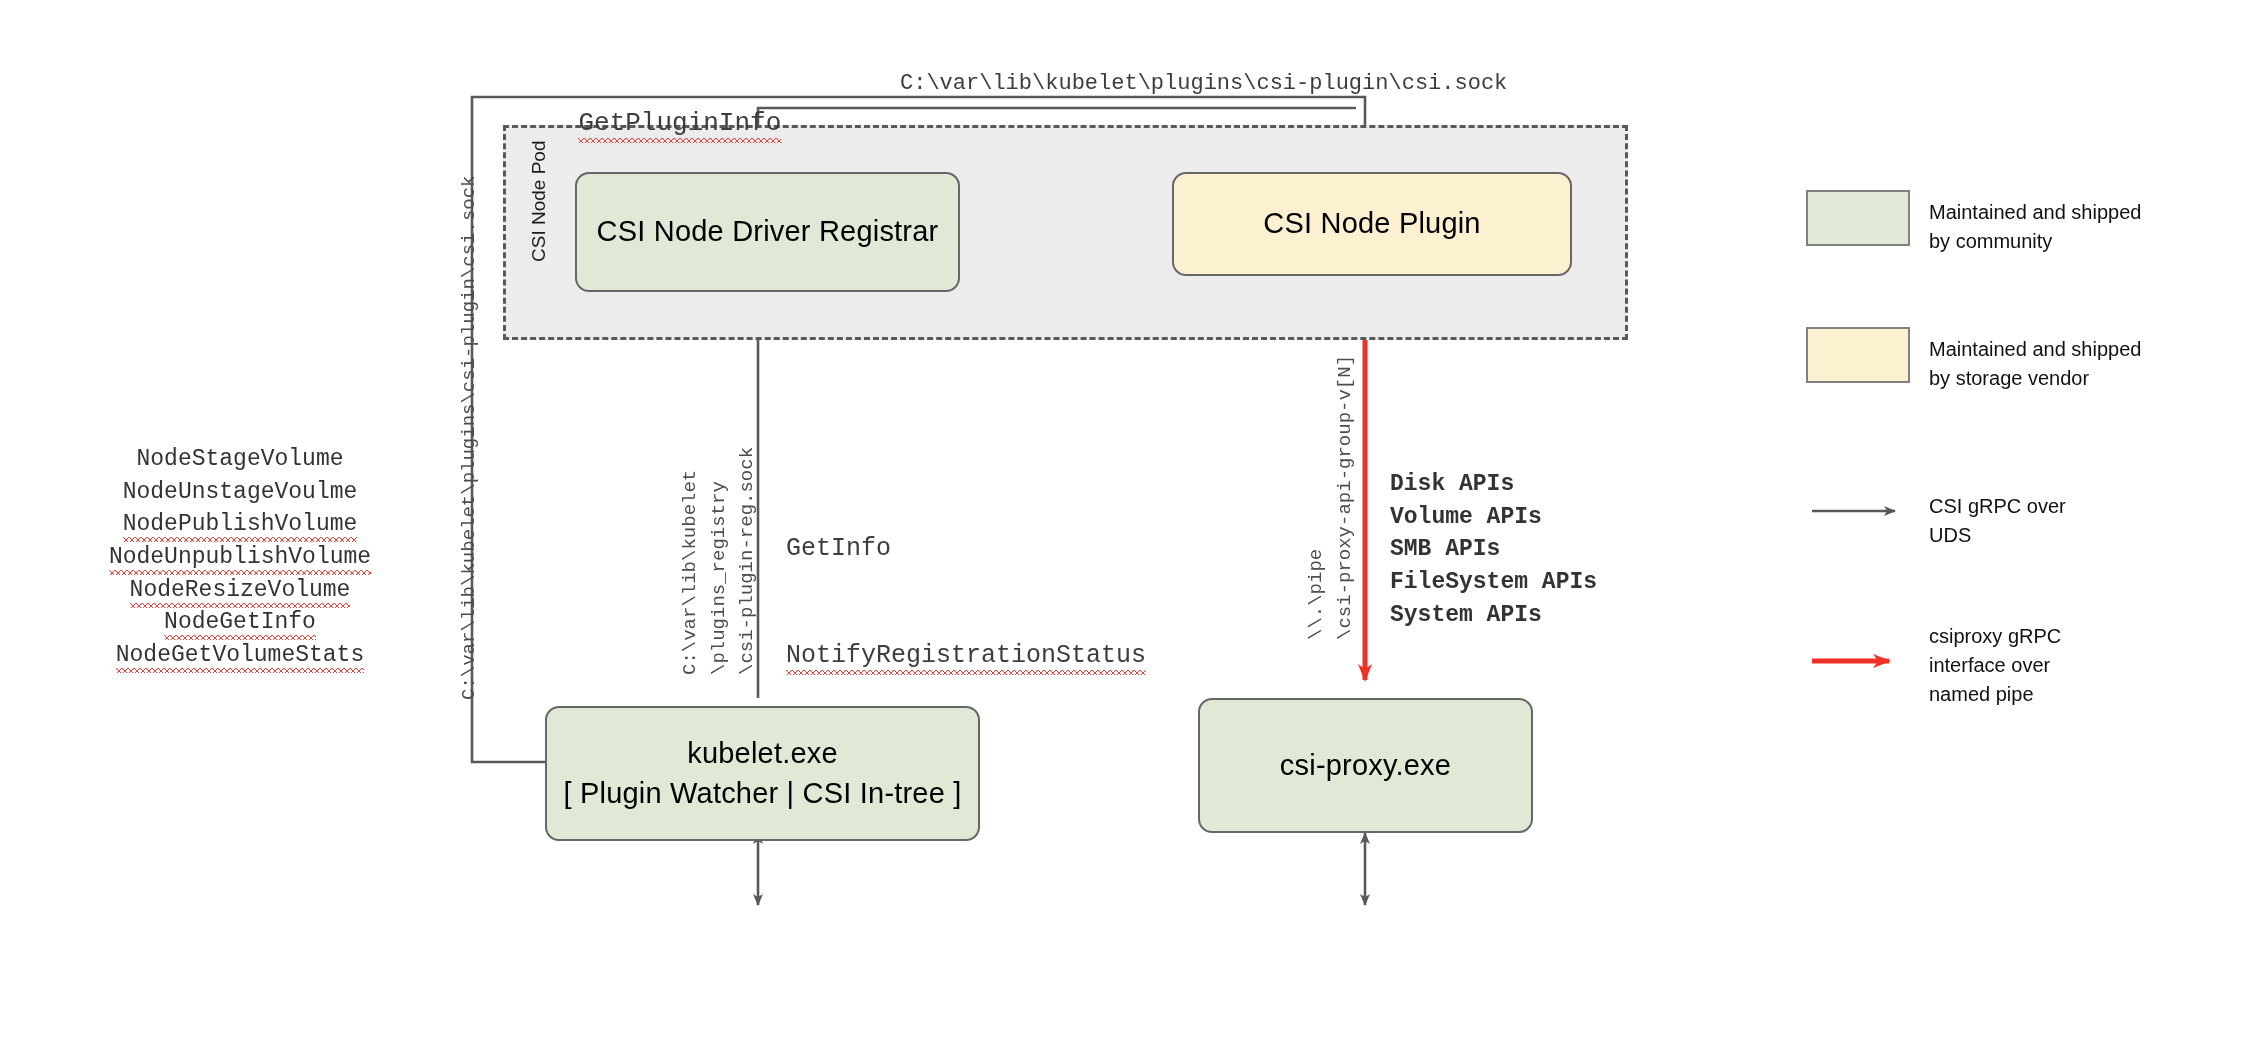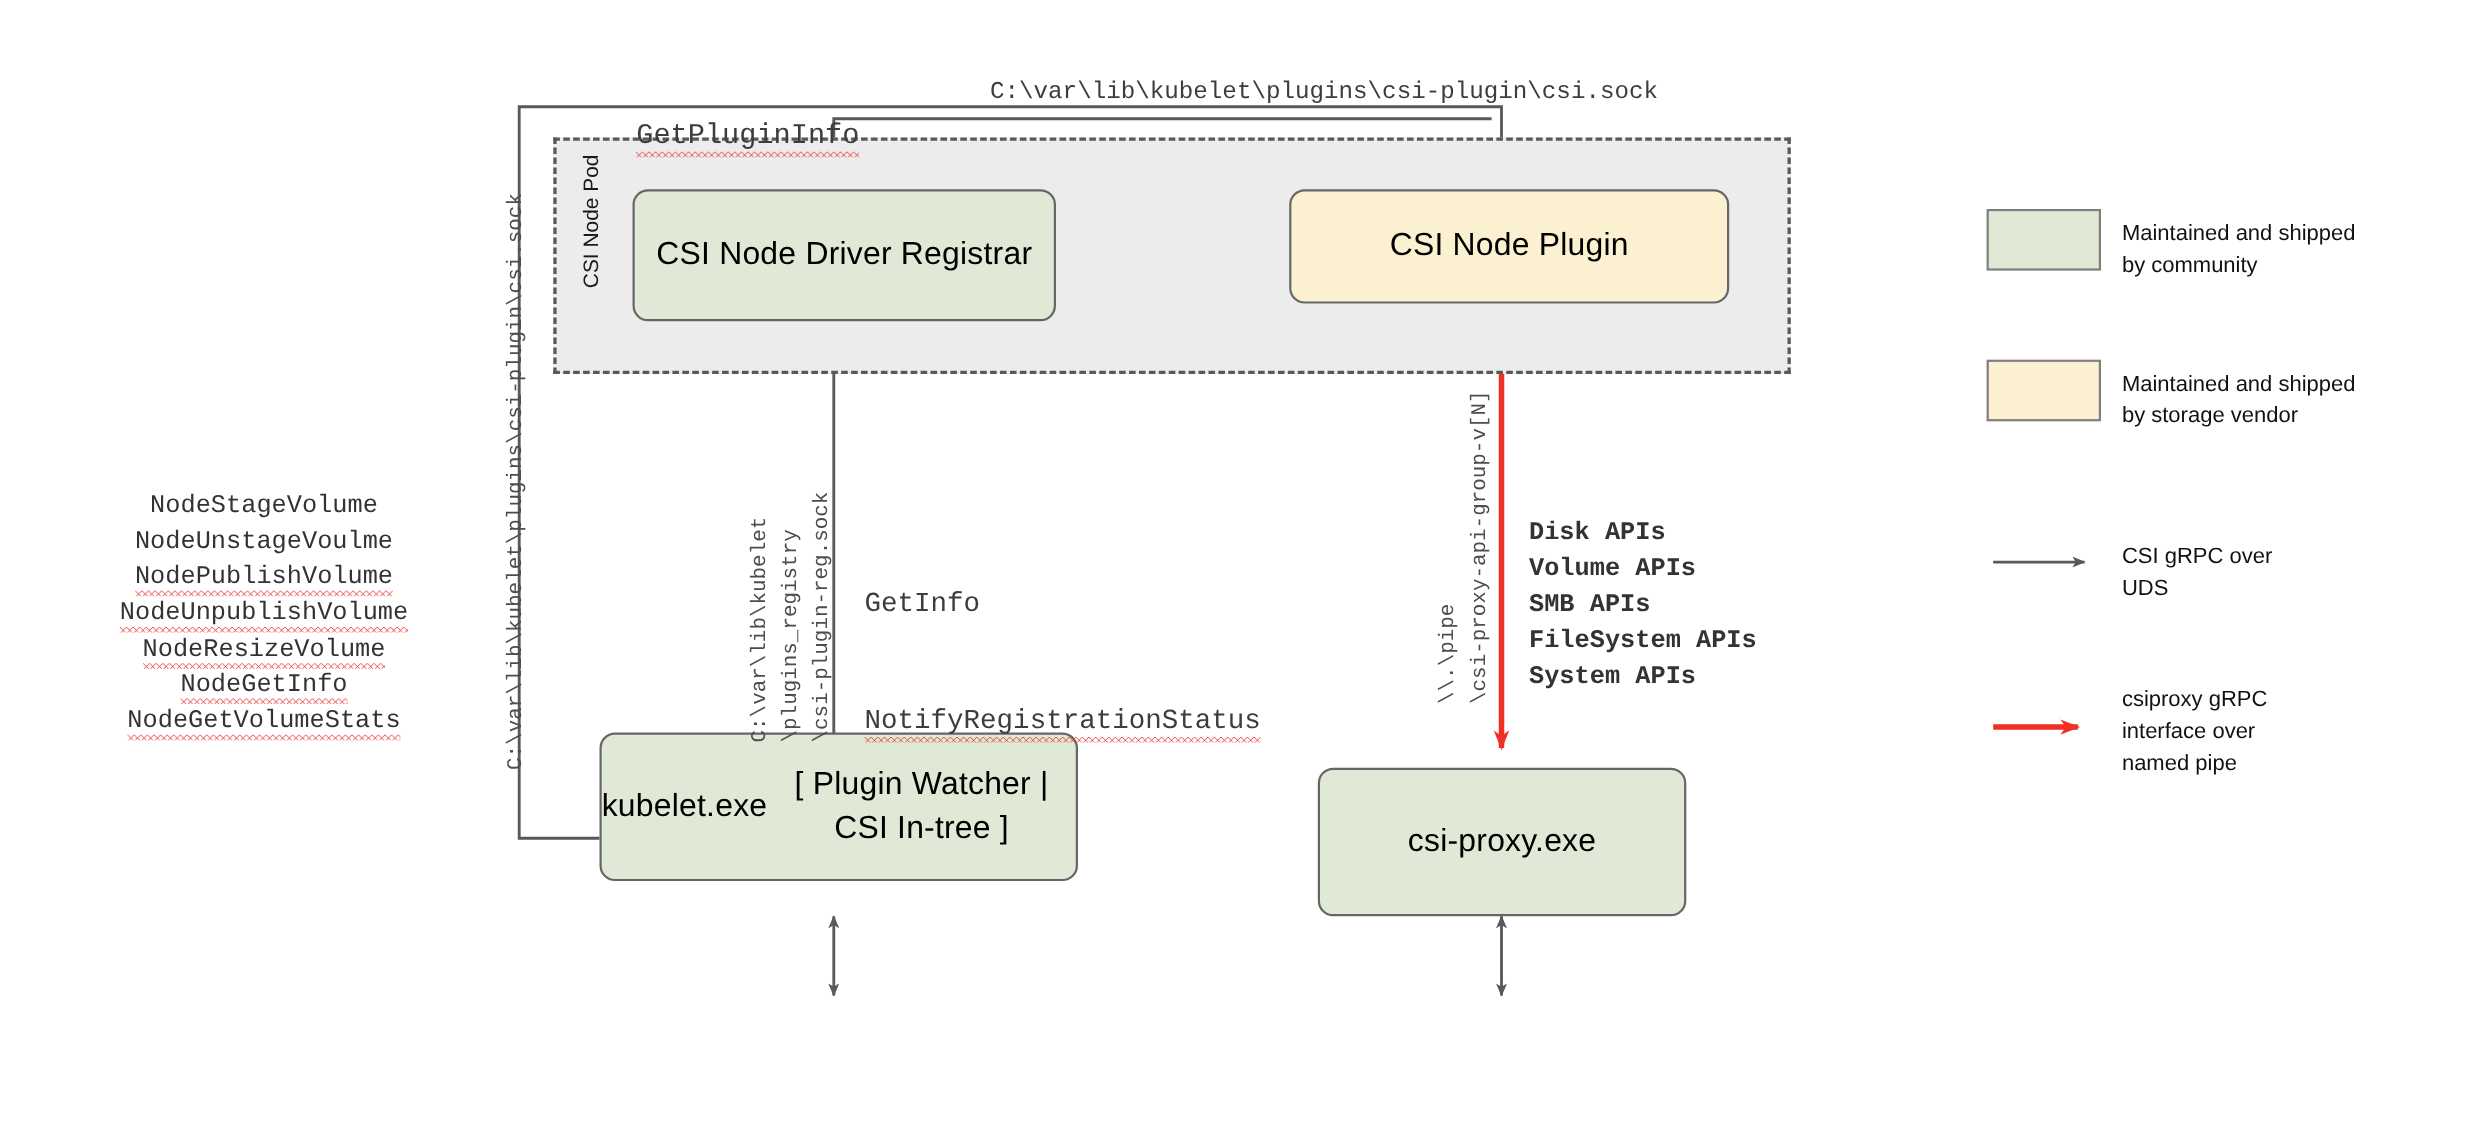--- a/index.html
+++ b/index.html
@@ -177,21 +177,21 @@
   <div class="pod-label" style="left:528px; top:262px;">CSI Node Pod</div>
 
   <div class="node green" style="left:575px; top:172px; width:385px; height:120px;">
     <span>CSI Node Driver Registrar</span>
   </div>
 
   <div class="node yellow" style="left:1172px; top:172px; width:400px; height:104px;">
     <span>CSI Node Plugin</span>
   </div>
 
-  <div class="node green" style="left:545px; top:666px; width:435px; height:135px; flex-direction:row;">
+  <div class="node green" style="left:545px; top:706px; width:435px; height:135px; flex-direction:column;">
     <span>kubelet.exe</span>
     <span>[ Plugin Watcher | CSI In-tree ]</span>
   </div>
 
   <div class="node green" style="left:1198px; top:698px; width:335px; height:135px;">
     <span>csi-proxy.exe</span>
   </div>
 
 
   <div class="lbl big mono" style="left:516px; top:68px;">

